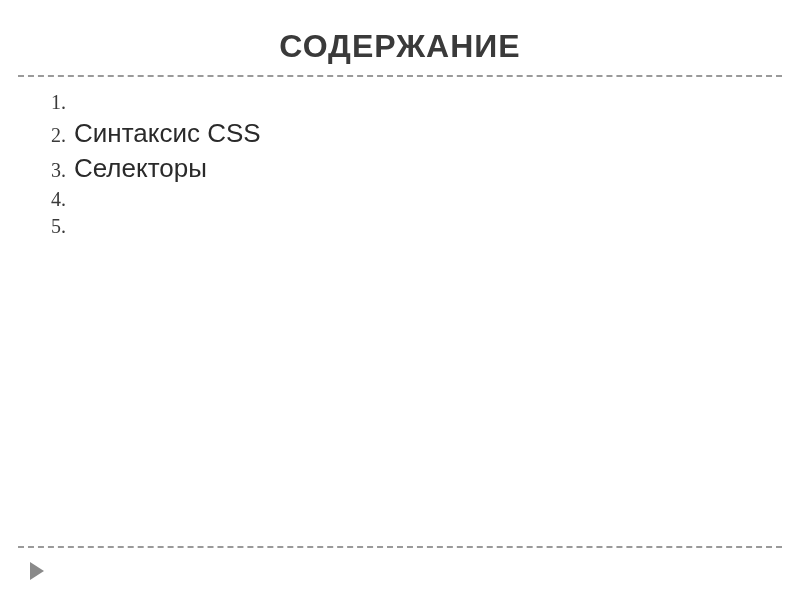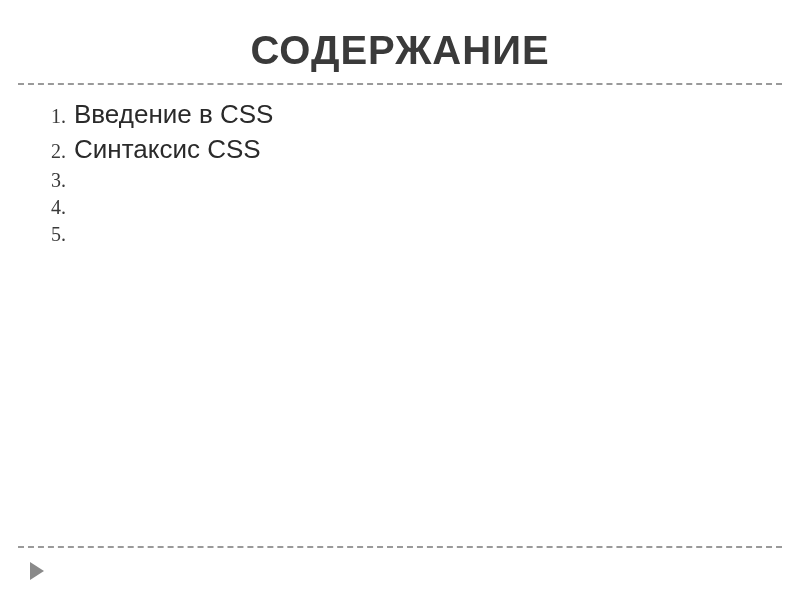--- a/index.html
+++ b/index.html
@@ -16,21 +16,21 @@
       overflow: hidden;
     }
     .slide {
       width: 100%;
       height: 100%;
       padding: 0;
       position: relative;
     }
     .title {
       text-align: center;
-      font-size: 40px;
+      font-size: 32px;
       font-weight: bold;
       color: #3a3a3a;
       letter-spacing: 1px;
       padding-top: 28px;
       padding-bottom: 10px;
       font-family: Arial, Helvetica, sans-serif;
     }
     .divider-top {
       margin: 0 18px;
       border: none;
@@ -83,28 +83,28 @@
 </head>
 <body>
 
 <div class="slide">
   <h1 class="title">СОДЕРЖАНИЕ</h1>
   <hr class="divider-top">
   <div class="content">
     <ol class="toc-list">
       <li class="toc-item">
         <span class="toc-number">1.</span>
-        <span class="toc-text">Введение в CSS</span>
       </li>
       <li class="toc-item">
         <span class="toc-number">2.</span>
         <span class="toc-text">Синтаксис CSS</span>
       </li>
       <li class="toc-item">
         <span class="toc-number">3.</span>
+        <span class="toc-text">Селекторы</span>
       </li>
       <li class="toc-item">
         <span class="toc-number">4.</span>
       </li>
       <li class="toc-item">
         <span class="toc-number">5.</span>
       </li>
     </ol>
   </div>
   <hr class="divider-bottom">

